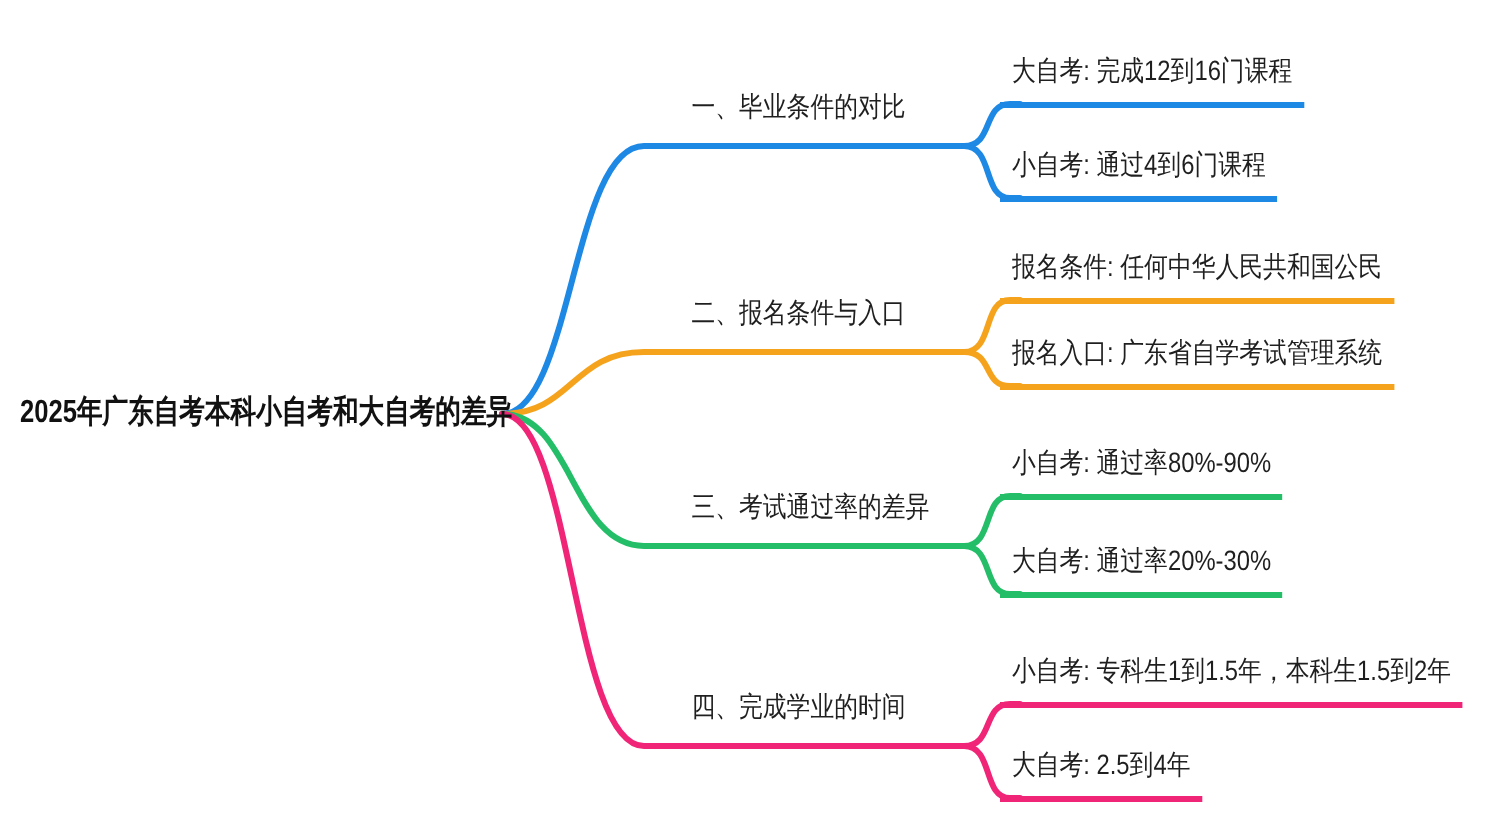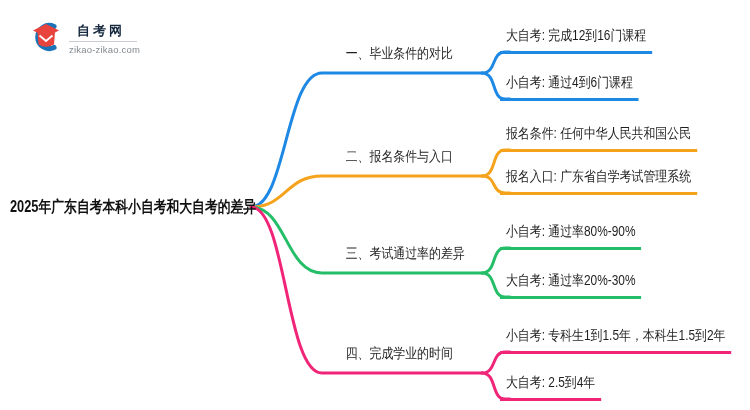--- a/index.html
+++ b/index.html
@@ -42,31 +42,20 @@
       <path d="M482 176 C497 176 491 150 505 150 L510 150" fill="none" stroke="#F5A31D" stroke-width="3" stroke-linecap="round"></path>
       <path d="M482 176 C497 176 491 193 505 193 L510 193" fill="none" stroke="#F5A31D" stroke-width="3" stroke-linecap="round"></path>
       <path d="M251 207 C286 207 286 273 322 273 L482 273" fill="none" stroke="#25BE68" stroke-width="3" stroke-linecap="round"></path>
       <path d="M482 273 C497 273 491 248 505 248 L510 248" fill="none" stroke="#25BE68" stroke-width="3" stroke-linecap="round"></path>
       <path d="M482 273 C497 273 491 297 505 297 L510 297" fill="none" stroke="#25BE68" stroke-width="3" stroke-linecap="round"></path>
       <path d="M251 207 C286 207 286 373 322 373 L482 373" fill="none" stroke="#F02578" stroke-width="3" stroke-linecap="round"></path>
       <path d="M482 373 C497 373 491 352 505 352 L510 352" fill="none" stroke="#F02578" stroke-width="3" stroke-linecap="round"></path>
       <path d="M482 373 C497 373 491 399 505 399 L510 399" fill="none" stroke="#F02578" stroke-width="3" stroke-linecap="round"></path>
     </svg>
 
-  <div class="logo">
-    <svg class="logo-icon" width="32" height="34" viewBox="0 0 32 34" xmlns="http://www.w3.org/2000/svg">
-      <path d="M24 6.5 A11.5 11.5 0 1 0 24 27.5" fill="none" stroke="#1B74B8" stroke-width="5.2" stroke-linecap="round"></path>
-      <path d="M16 4 L29 10.5 L16 17 L3 10.5 Z" fill="#E8433C"></path>
-      <path d="M7.5 12 L25 12 L24 24.5 Q16 29 8.5 24.5 Z" fill="#E8433C"></path>
-      <path d="M9.5 15.5 L16 21 L22.5 15.5" fill="none" stroke="#FFFFFF" stroke-width="1.8"></path>
-    </svg>
-    <div class="logo-name">自考网</div>
-    <div class="logo-divider"></div>
-    <div class="logo-domain">zikao-zikao.com</div>
-  </div>
 
   <div class="root-title">2025年广东自考本科小自考和大自考的差异</div>
 
   <div id="nodes">
       <div class="node-text branch-label" style="left: 344px; top: 44px;">一、毕业条件的对比</div>
       <div class="node-text leaf" style="left: 500px; top: 26px; border-bottom-color: rgb(30, 136, 229);">大自考: 完成12到16门课程</div>
       <div class="node-text leaf" style="left: 500px; top: 73px; border-bottom-color: rgb(30, 136, 229);">小自考: 通过4到6门课程</div>
       <div class="node-text branch-label" style="left: 344px; top: 147px;">二、报名条件与入口</div>
       <div class="node-text leaf" style="left: 500px; top: 124px; border-bottom-color: rgb(245, 163, 29);">报名条件: 任何中华人民共和国公民</div>
       <div class="node-text leaf" style="left: 500px; top: 167px; border-bottom-color: rgb(245, 163, 29);">报名入口: 广东省自学考试管理系统</div>

